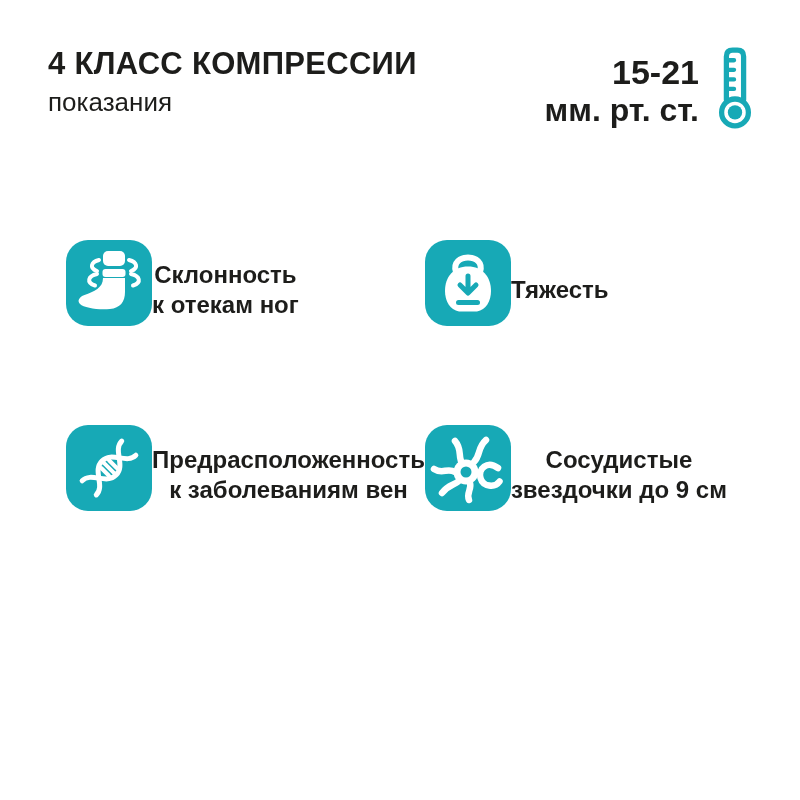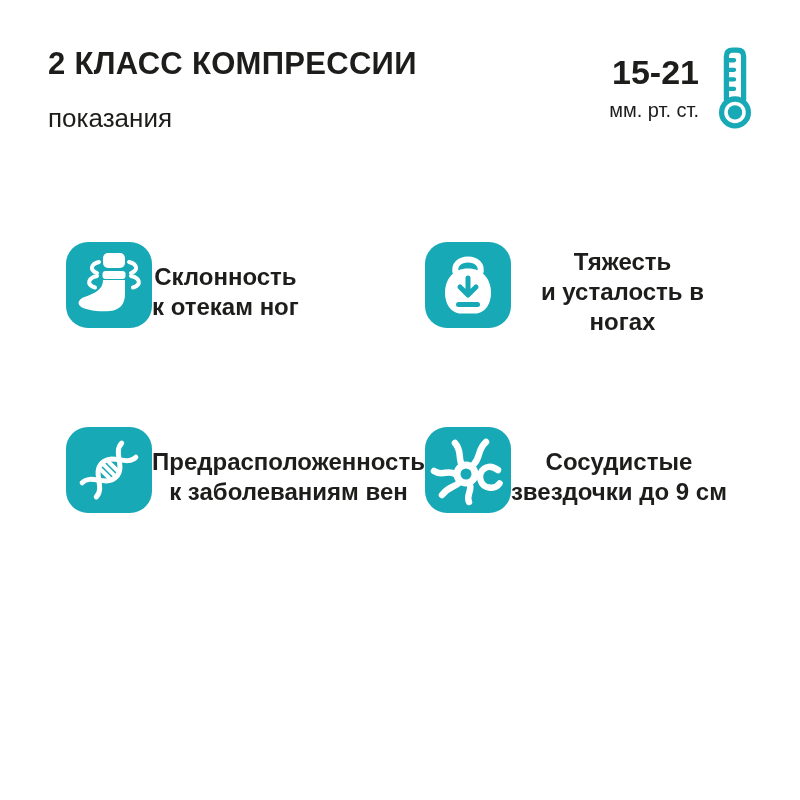--- a/index.html
+++ b/index.html
@@ -20,26 +20,26 @@
 
   
   .header{
     display:flex;justify-content:space-between;align-items:flex-start;
     padding:46px 42px 0 48px;
   }
   .page-title{
     font-size:31px;font-weight:700;line-height:36px;letter-spacing:.3px;
   }
   .page-subtitle{
-    font-size:26px;font-weight:400;line-height:32px;margin-top:20px;
+    font-size:26px;font-weight:400;line-height:32px;margin-top:4px;
   }
   .pressure{display:flex;align-items:center;gap:13px;}
   .pressure-text{text-align:right;}
   .pressure-range{font-size:34px;font-weight:700;line-height:36px;}
-  .pressure-unit{font-size:20px;font-weight:400;line-height:30px;margin-top:5px;}
+  .pressure-unit{font-size:32px;font-weight:700;line-height:30px;margin-top:5px;}
   .thermometer{width:46px;height:88px;margin-top:-2px;flex:none;}
 
   
   .grid{
     width:668px;margin:108px auto 0;
     display:grid;grid-template-columns:1fr 1fr;row-gap:85px;
   }
   .cell{display:flex;align-items:center;}
   .tile{
     width:86px;height:86px;border-radius:22px;background:var(--accent);
@@ -58,21 +58,21 @@
   .a-fill{fill:var(--accent);}
   .a-stroke{stroke:var(--accent);fill:none;stroke-linecap:round;stroke-linejoin:round;}
 </style>
 </head>
 <body>
 
 <div class="canvas">
 
   <div class="header">
     <div>
-      <div class="page-title">2 КЛАСС КОМПРЕССИИ</div>
+      <div class="page-title">4 КЛАСС КОМПРЕССИИ</div>
       <div class="page-subtitle">показания</div>
     </div>
     <div class="pressure">
       <div class="pressure-text">
         <div class="pressure-range">15-21</div>
         <div class="pressure-unit">мм. рт. ст.</div>
       </div>
       <svg class="thermometer" viewBox="0 0 48 92">
         <path class="a-stroke" stroke-width="5.5" d="M15 58 V13 Q15 6.5 21.5 6.5 H26.5 Q33 6.5 33 13 V58"></path>
         <path class="a-stroke" stroke-width="4.5" d="M15 17 H23 M15 27 H23 M15 37 H23 M15 47 H23"></path>
@@ -106,21 +106,20 @@
       <div class="tile">
         <svg viewBox="0 0 86 86">
           <path class="w-stroke" stroke-width="6" d="M31 32 C24.5 12.5 61.5 12.5 55 32"></path>
           <path class="w-fill" d="M43 26.5 C57.5 26.5 66 37 66 51 C66 61.5 61 69.5 52 71.5 L34 71.5 C25 69.5 20 61.5 20 51 C20 37 28.5 26.5 43 26.5 Z"></path>
           <path class="a-stroke" stroke-width="5" d="M43 36 V52.5 M35 45 L43 53 L51 45"></path>
           <rect class="a-fill" x="31" y="60" width="24" height="5" rx="2.5"></rect>
         </svg>
       </div>
       <div class="label">
         <div>Тяжесть</div>
-        <div>и усталость в ногах</div>
       </div>
     </div>
 
     <div class="cell">
       <div class="tile">
         <svg viewBox="0 0 86 86">
           <g transform="rotate(45 43 43)">
             <path class="w-stroke" stroke-width="5" d="M33 15 C33 28 53 29 53 43 C53 57 33 58 33 71"></path>
             <path class="w-stroke" stroke-width="5" d="M53 15 C53 28 33 29 33 43 C33 57 53 58 53 71"></path>
             <path class="w-stroke" stroke-width="4" d="M37.5 37.5 H48.5"></path>

